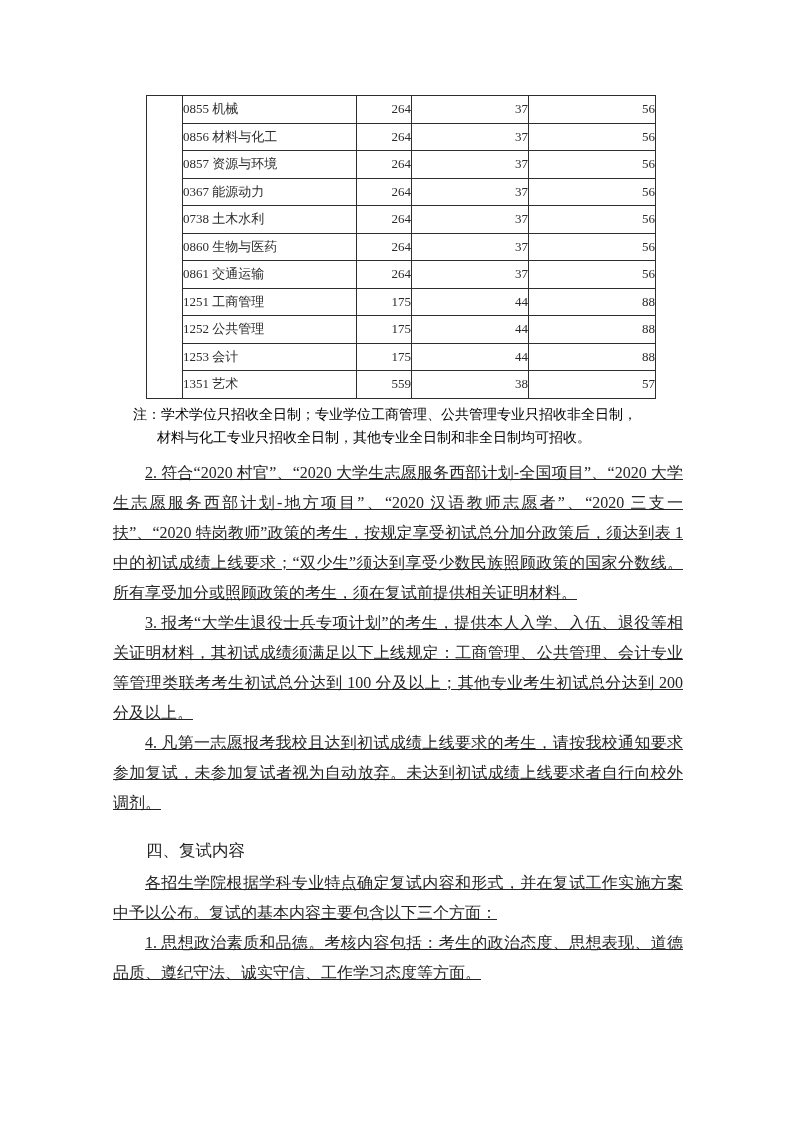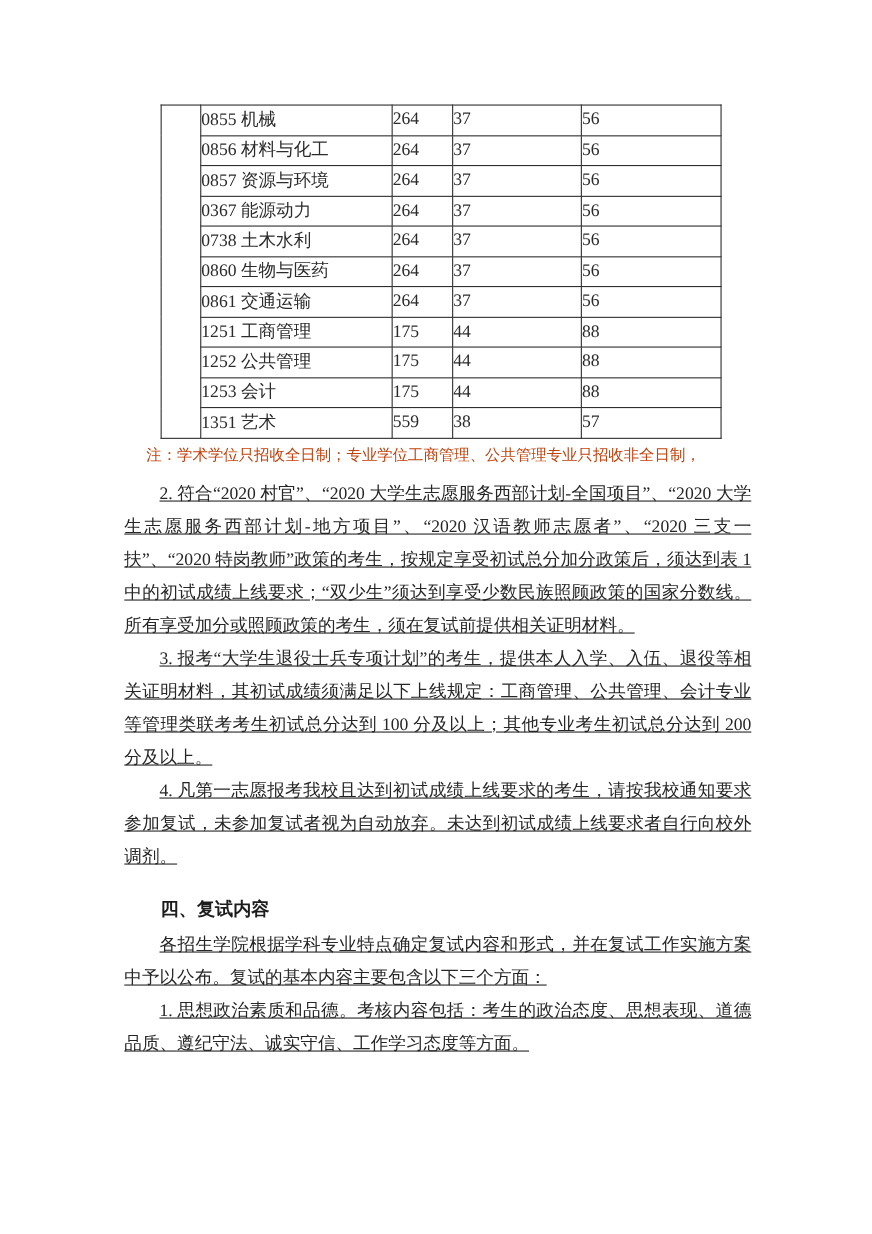--- a/index.html
+++ b/index.html
@@ -13,58 +13,58 @@
     font-family: "Liberation Serif", "DejaVu Serif", serif;
     color: #262626;
     overflow: hidden;
   }
   
   table.score-table {
     border-collapse: collapse;
     table-layout: fixed;
     width: 509px;
     margin-left: 33px;
-    font-size: 16px;
+    font-size: 13px;
     color: #2b2b2b;
   }
   table.score-table td {
     border: 1px solid #2e2e2e;
     height: 26.5px;
     padding: 0;
     vertical-align: middle;
     overflow: hidden;
     white-space: nowrap;
   }
   td.major { text-align: left; padding-left: 10px; }
-  td.num   { text-align: left; }
+  td.num   { text-align: right; }
   
   .note {
     font-size: 14px;
     line-height: 23px;
     margin-top: 4px;
-    color: #c2410c;
+    color: #000000;
   }
   .note-line1 { margin-left: 20px; }
   .note-line2 { margin-left: 44px; }
   
   .body-text {
     font-size: 16px;
     line-height: 30px;
     text-align: justify;
     color: #262626;
   }
   p.para {
     margin: 0;
     text-indent: 2em;
     text-decoration: underline;
   }
   p.para-first { margin-top: 9px; }
   .section-heading {
     font-family: "Liberation Sans", "DejaVu Sans", sans-serif;
-    font-weight: bold;
+    font-weight: normal;
     font-size: 16.5px;
     line-height: 22px;
     margin: 21px 0 7px 0;
     text-indent: 2em;
     color: #1c1c1c;
   }
 </style>
 </head>
 <body>
 
@@ -144,20 +144,21 @@
         <td class="major">1351 艺术</td>
         <td class="num">559</td>
         <td class="num">38</td>
         <td class="num">57</td>
       </tr>
     </tbody>
   </table>
 
   <div class="note">
     <div class="note-line1">注：学术学位只招收全日制；专业学位工商管理、公共管理专业只招收非全日制，</div>
+    <div class="note-line2">材料与化工专业只招收全日制，其他专业全日制和非全日制均可招收。</div>
   </div>
 
   <div class="body-text">
     <p class="para para-first">2. 符合“2020 村官”、“2020 大学生志愿服务西部计划-全国项目”、“2020 大学生志愿服务西部计划-地方项目”、“2020 汉语教师志愿者”、“2020 三支一扶”、“2020 特岗教师”政策的考生，按规定享受初试总分加分政策后，须达到表 1 中的初试成绩上线要求；“双少生”须达到享受少数民族照顾政策的国家分数线。所有享受加分或照顾政策的考生，须在复试前提供相关证明材料。</p>
     <p class="para">3. 报考“大学生退役士兵专项计划”的考生，提供本人入学、入伍、退役等相关证明材料，其初试成绩须满足以下上线规定：工商管理、公共管理、会计专业等管理类联考考生初试总分达到 100 分及以上；其他专业考生初试总分达到 200 分及以上。</p>
     <p class="para">4. 凡第一志愿报考我校且达到初试成绩上线要求的考生，请按我校通知要求参加复试，未参加复试者视为自动放弃。未达到初试成绩上线要求者自行向校外调剂。</p>
     <div class="section-heading">四、复试内容</div>
     <p class="para">各招生学院根据学科专业特点确定复试内容和形式，并在复试工作实施方案中予以公布。复试的基本内容主要包含以下三个方面：</p>
     <p class="para">1. 思想政治素质和品德。考核内容包括：考生的政治态度、思想表现、道德品质、遵纪守法、诚实守信、工作学习态度等方面。</p>
   </div>

